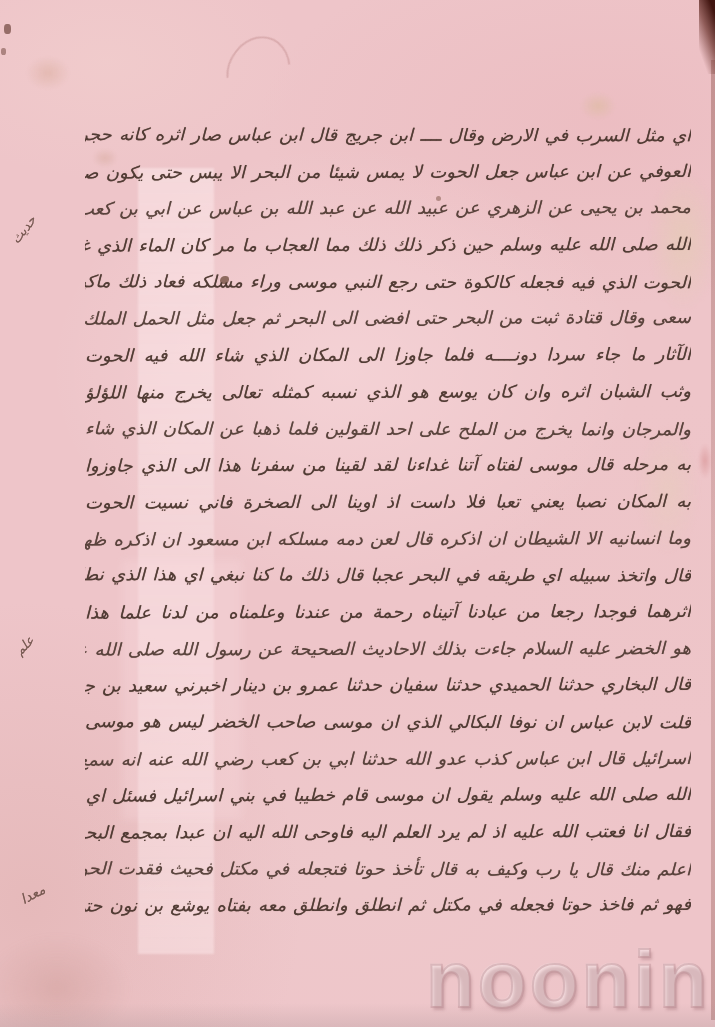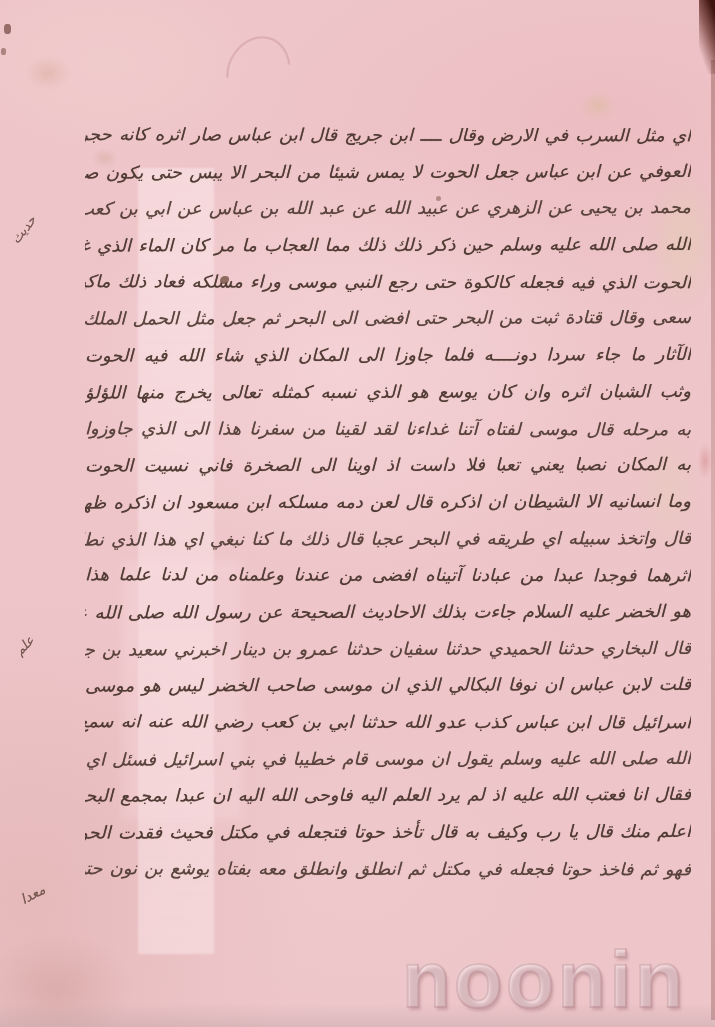--- a/index.html
+++ b/index.html
@@ -64,21 +64,21 @@
   .curvemark{
     position:absolute;left:228px;top:36px;width:58px;height:66px;
     border:2px solid rgba(164,104,104,0.28);
     border-right-color:transparent;border-bottom-color:transparent;
     border-radius:50% 60% 40% 55%;
     transform:rotate(38deg);
     filter:blur(0.6px);
   }
   
   .watermark{
-    position:absolute;left:402px;top:934px;
+    position:absolute;left:426px;top:934px;
     font-family:"Liberation Sans", sans-serif;
     font-weight:bold;font-size:80px;letter-spacing:3px;
     color:rgba(255,245,246,0.10);
     -webkit-text-stroke:2px rgba(186,142,148,0.45);
     text-shadow:2px 3px 3px rgba(130,80,86,0.28), -1px -1px 1px rgba(255,255,255,0.35);
     white-space:nowrap;
   }
   
   .stain{position:absolute;border-radius:50%;}
   .st-tan1{left:648px;top:168px;width:70px;height:145px;background:radial-gradient(ellipse at center, rgba(226,206,176,0.55), rgba(226,206,176,0) 70%);filter:blur(2px);}
@@ -132,25 +132,26 @@
 
   <div class="textblock">
       <div class="line">اي مثل السرب في الارض وقال ــــ ابن جريج قال ابن عباس صار اثره كانه حجر وقال</div>
       <div class="line">العوفي عن ابن عباس جعل الحوت لا يمس شيئا من البحر الا يبس حتى يكون صخرة وقال</div>
       <div class="line">محمد بن يحيى عن الزهري عن عبيد الله عن عبد الله بن عباس عن ابي بن كعب قال قال رسول</div>
       <div class="line">الله صلى الله عليه وسلم حين ذكر ذلك ذلك مما العجاب ما مر كان الماء الذي غمر به مكان</div>
       <div class="line">الحوت الذي فيه فجعله كالكوة حتى رجع النبي موسى وراء مسلكه فعاد ذلك ماكيا</div>
       <div class="line">سعى وقال قتادة ثبت من البحر حتى افضى الى البحر ثم جعل مثل الحمل الملك فيما</div>
       <div class="line">الآثار ما جاء سردا دونــــه فلما جاوزا الى المكان الذي شاء الله فيه الحوت</div>
       <div class="line">وثب الشبان اثره وان كان يوسع هو الذي نسبه كمثله تعالى يخرج منها اللؤلؤ</div>
+      <div class="line">والمرجان وانما يخرج من الملح على احد القولين فلما ذهبا عن المكان الذي شاء</div>
       <div class="line">به مرحله قال موسى لفتاه آتنا غداءنا لقد لقينا من سفرنا هذا الى الذي جاوزوا</div>
       <div class="line">به المكان نصبا يعني تعبا فلا داست اذ اوينا الى الصخرة فاني نسيت الحوت</div>
       <div class="line">وما انسانيه الا الشيطان ان اذكره قال لعن دمه مسلكه ابن مسعود ان اذكره ظهرا</div>
       <div class="line">قال واتخذ سبيله اي طريقه في البحر عجبا قال ذلك ما كنا نبغي اي هذا الذي نطلب</div>
-      <div class="line">اثرهما فوجدا عبدا من عبادنا آتيناه افضى من عندنا وعلمناه من لدنا علما هذا</div>
+      <div class="line">اثرهما فوجدا رجعا من عبادنا آتيناه رحمة من عندنا وعلمناه من لدنا علما هذا</div>
       <div class="line">هو الخضر عليه السلام جاءت بذلك الاحاديث الصحيحة عن رسول الله صلى الله عليه وسلم بذلك</div>
       <div class="line">قال البخاري حدثنا الحميدي حدثنا سفيان حدثنا عمرو بن دينار اخبرني سعيد بن جبير قال</div>
       <div class="line">قلت لابن عباس ان نوفا البكالي الذي ان موسى صاحب الخضر ليس هو موسى</div>
       <div class="line">اسرائيل قال ابن عباس كذب عدو الله حدثنا ابي بن كعب رضي الله عنه انه سمع رسول</div>
       <div class="line">الله صلى الله عليه وسلم يقول ان موسى قام خطيبا في بني اسرائيل فسئل اي الناس اعلم</div>
       <div class="line">فقال انا فعتب الله عليه اذ لم يرد العلم اليه فاوحى الله اليه ان عبدا بمجمع البحرين</div>
       <div class="line">اعلم منك قال يا رب وكيف به قال تأخذ حوتا فتجعله في مكتل فحيث فقدت الحوت</div>
       <div class="line">فهو ثم فاخذ حوتا فجعله في مكتل ثم انطلق وانطلق معه بفتاه يوشع بن نون حتى اذا</div>
     </div>
 

